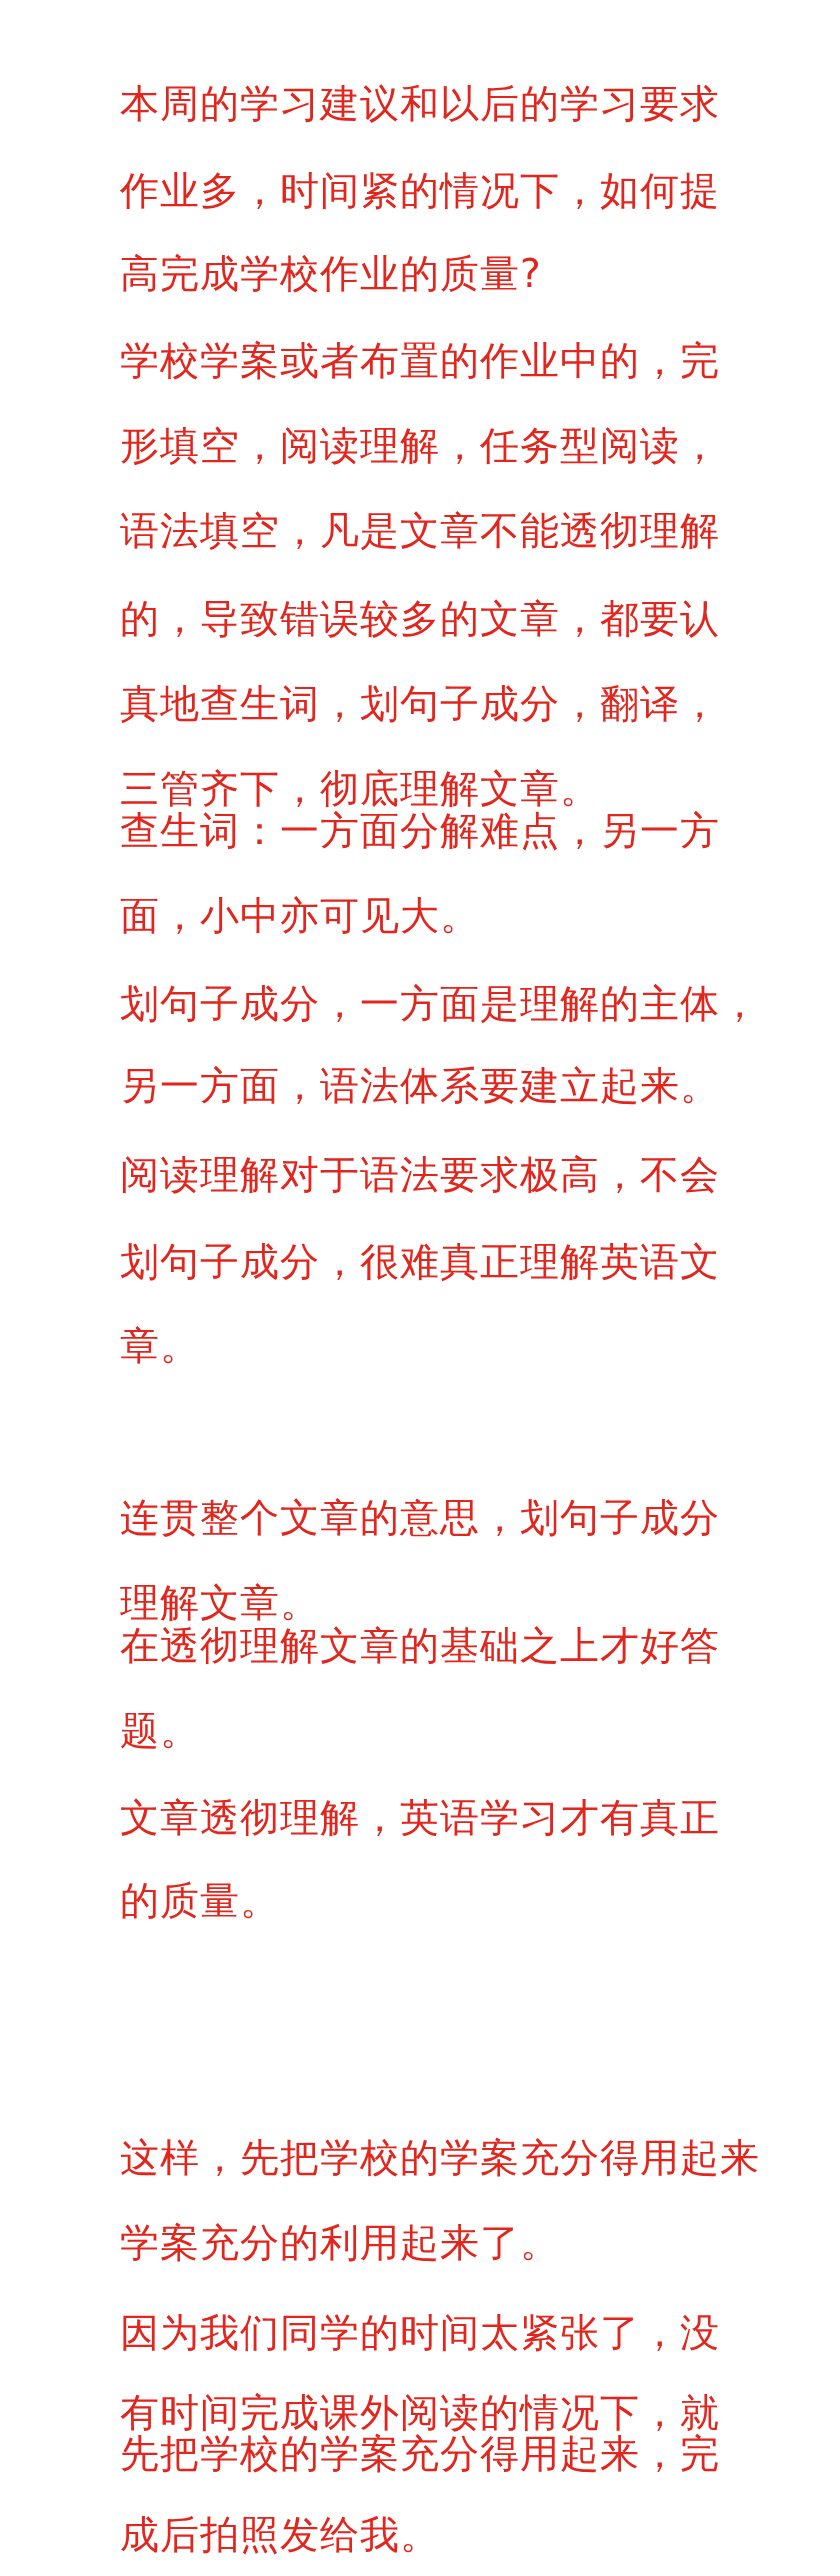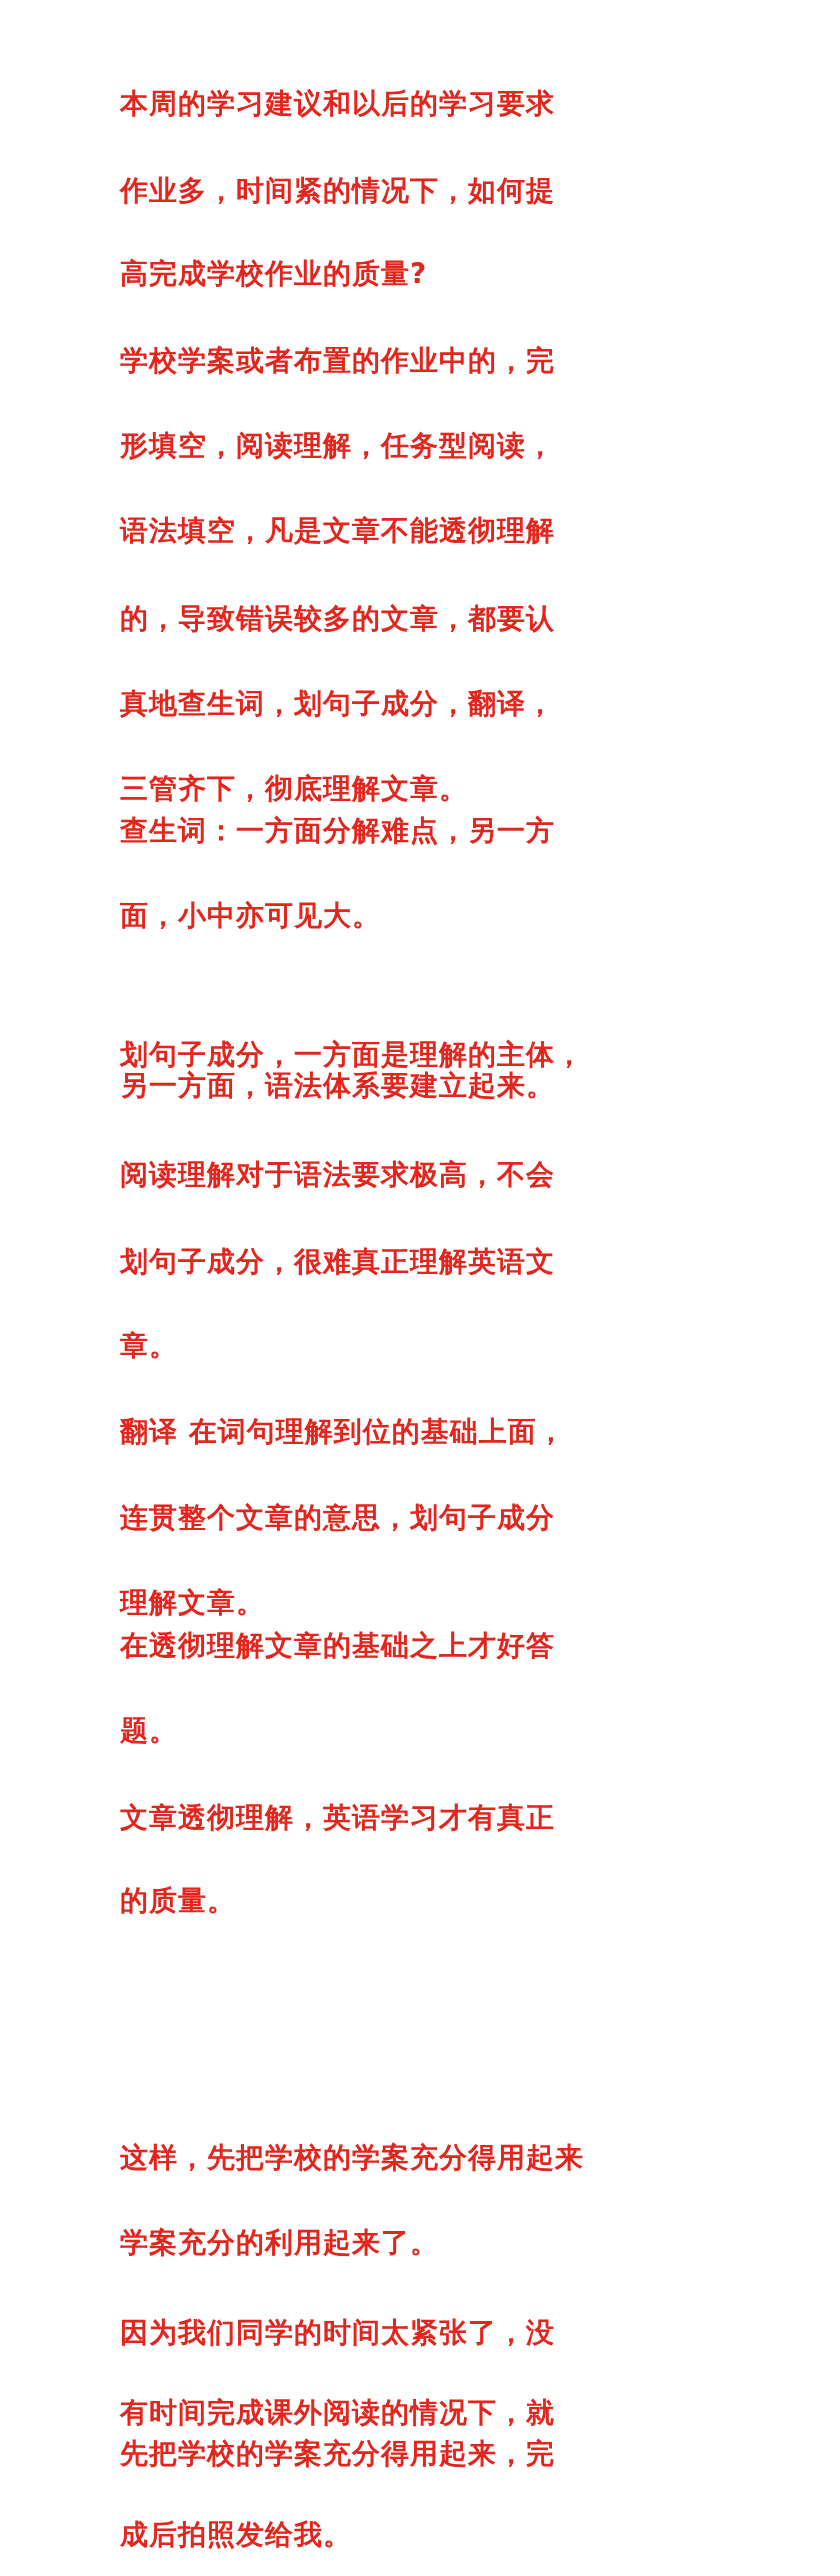--- a/index.html
+++ b/index.html
@@ -11,49 +11,48 @@
     position: relative;
     width: 841px;
     height: 2643px;
     background: var(--bg, #ffffff);
     overflow: hidden;
     font-family: "DejaVu Sans", sans-serif;
   }
   .line {
     position: absolute;
     left: 120px;
-    font-size: 28px;
+    font-size: 39px;
     line-height: 41px;
-    font-weight: bold;
+    font-weight: normal;
     color: var(--text-red, #e2261d);
     letter-spacing: 1px;
     white-space: nowrap;
   }
 </style>
 </head>
 <body>
 
 <div class="page">
   <div class="line" style="top:83px">本周的学习建议和以后的学习要求</div>
   <div class="line" style="top:170px">作业多，时间紧的情况下，如何提</div>
   <div class="line" style="top:253px">高完成学校作业的质量?</div>
   <div class="line" style="top:340px">学校学案或者布置的作业中的，完</div>
   <div class="line" style="top:425px">形填空，阅读理解，任务型阅读，</div>
   <div class="line" style="top:510px">语法填空，凡是文章不能透彻理解</div>
   <div class="line" style="top:598px">的，导致错误较多的文章，都要认</div>
   <div class="line" style="top:683px">真地查生词，划句子成分，翻译，</div>
   <div class="line" style="top:810px">查生词：一方面分解难点，另一方</div>
   <div class="line" style="top:768px">三管齐下，彻底理解文章。</div>
   <div class="line" style="top:895px">面，小中亦可见大。</div>
-  <div class="line" style="top:1034px">划句子成分，一方面是理解的主体，</div>
+  <div class="line" style="top:983px">划句子成分，一方面是理解的主体，</div>
   <div class="line" style="top:1065px">另一方面，语法体系要建立起来。</div>
   <div class="line" style="top:1154px">阅读理解对于语法要求极高，不会</div>
   <div class="line" style="top:1241px">划句子成分，很难真正理解英语文</div>
   <div class="line" style="top:1325px">章。</div>
-  <div class="line" style="top:1411px">翻译 在词句理解到位的基础上面，</div>
   <div class="line" style="top:1497px">连贯整个文章的意思，划句子成分</div>
   <div class="line" style="top:1582px">理解文章。</div>
   <div class="line" style="top:1625px">在透彻理解文章的基础之上才好答</div>
   <div class="line" style="top:1710px">题。</div>
   <div class="line" style="top:1797px">文章透彻理解，英语学习才有真正</div>
   <div class="line" style="top:1880px">的质量。</div>
   <div class="line" style="top:2137px">这样，先把学校的学案充分得用起来</div>
   <div class="line" style="top:2222px">学案充分的利用起来了。</div>
   <div class="line" style="top:2312px">因为我们同学的时间太紧张了，没</div>
   <div class="line" style="top:2392px">有时间完成课外阅读的情况下，就</div>

